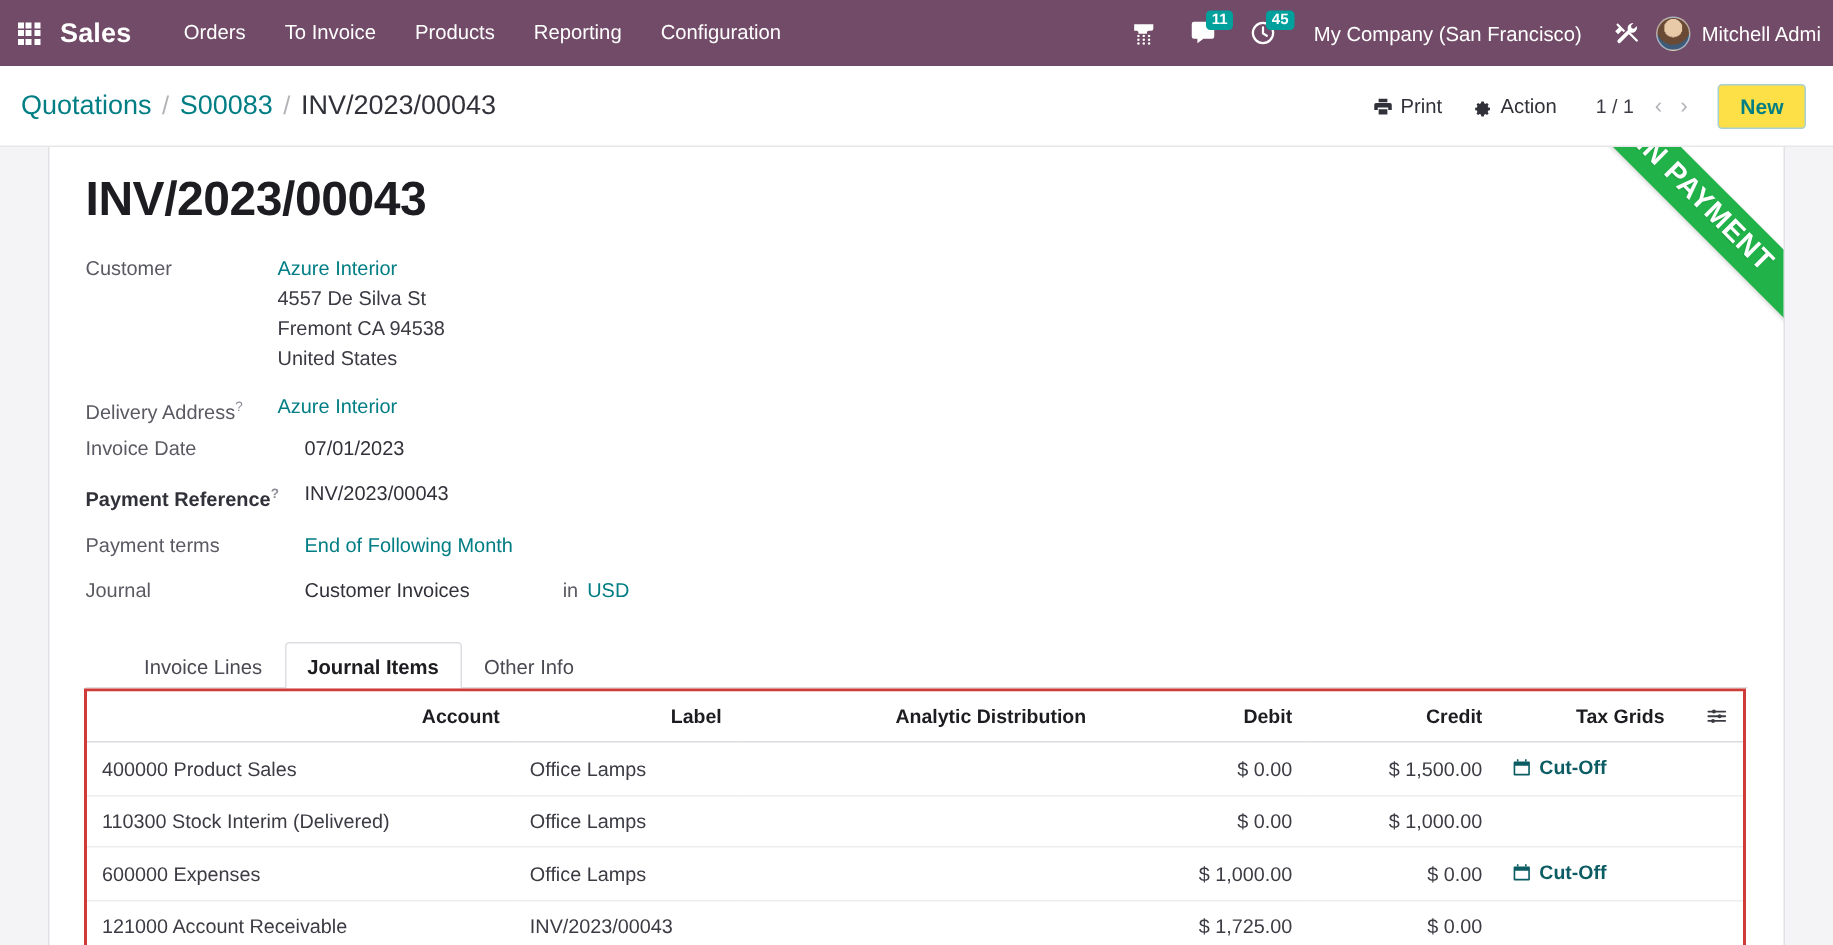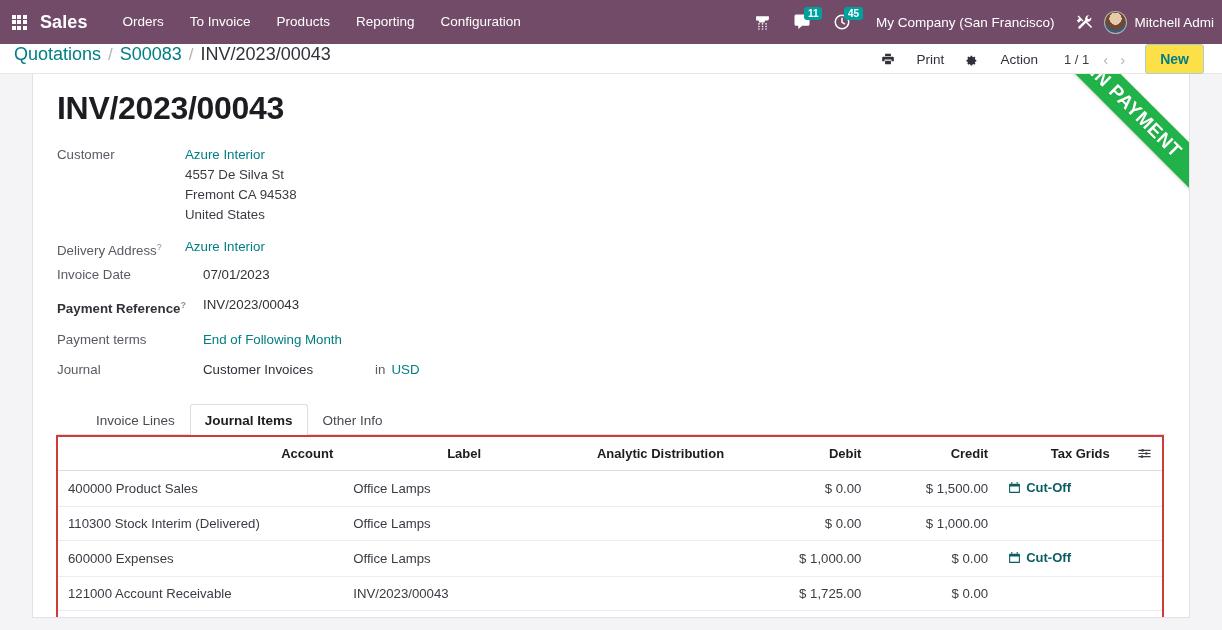--- a/index.html
+++ b/index.html
@@ -54,32 +54,32 @@
   .avatar {
     width: 23px; height: 23px; border-radius: 50%;
     background: radial-gradient(circle at 50% 32%, #e8c9a8 0 34%, #6b4a35 35% 62%, #3d5a78 63% 100%);
     border: 1px solid rgba(255,255,255,.55);
     margin-right: 7px;
   }
   .username { font-size: 13.5px; cursor: pointer; white-space: nowrap; overflow: hidden; }
 
   
   .control-panel {
-    height: 30px; background: #fff;
+    height: 54px; background: #fff;
     border-bottom: 1px solid #e7e7e9;
-    display: flex; align-items: flex-start;
+    display: flex; align-items: center;
     padding: 0 18px 0 14px;
   }
   .breadcrumb { display: flex; align-items: baseline; font-size: 18px; }
   .bc-link { color: #017E84; cursor: pointer; }
   .bc-sep { color: #b4b4b8; margin: 0 7px; font-size: 17px; }
   .bc-current { color: #31313a; }
   .cp-right { margin-left: auto; display: flex; align-items: center; gap: 0; }
   .cp-btn {
-    display: flex; align-items: center; gap: 22px;
+    display: flex; align-items: center; gap: 5px;
     font-size: 13.5px; color: #31313a;
     padding: 4px 10px; cursor: pointer; border-radius: 3px;
   }
   .pager { font-size: 13px; color: #3c3c46; padding: 0 8px 0 16px; white-space: nowrap; }
   .pager-arrow {
     color: #b4b4b8; font-size: 15px; padding: 2px 6px; cursor: pointer; user-select: none;
   }
   .new-btn {
     border: 1px solid #a8cfd2; color: #017E84; background: #fde047;
     border-radius: 3px; font-size: 14px; font-weight: bold;

